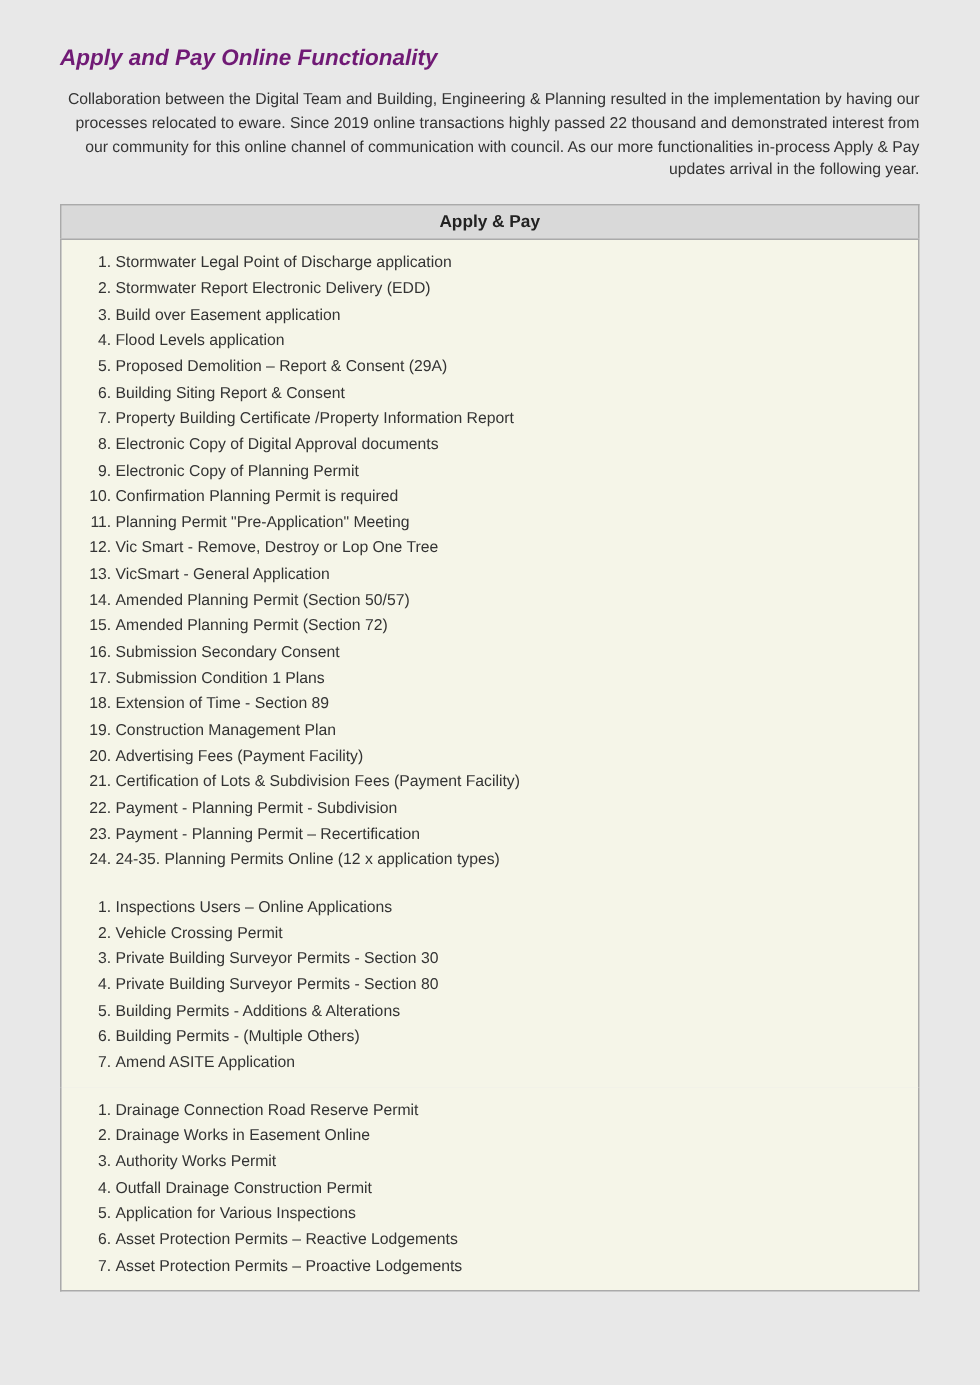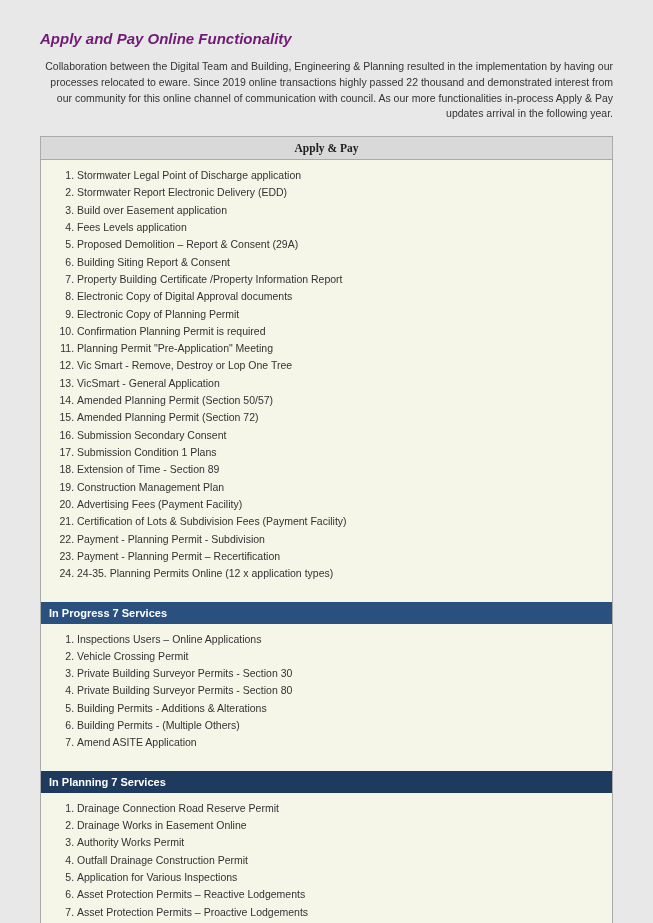--- a/index.html
+++ b/index.html
@@ -39,42 +39,41 @@
       border: 1px solid #aaa;
     }
 
     .table-header {
       background: #d9d9d9;
       text-align: center;
       font-weight: bold;
       font-size: 11.5px;
       padding: 5px 8px;
       border-bottom: 1px solid #aaa;
-      font-family: Liberation Serif, serif;
     }
 
     .section-header {
       background: #1e3a5f;
       color: #fff;
       font-weight: bold;
       font-size: 11px;
       padding: 5px 8px;
     }
 
     .section-header.inprogress {
       background: #2a5080;
     }
 
     .section-header.inplanning {
       background: #1e3a5f;
     }
 
     .items-cell {
       background: #f5f5e8;
-      padding: 4px 8px 16px 16px;
+      padding: 4px 8px 4px 16px;
     }
 
     .items-cell ol {
       padding-left: 20px;
       margin: 3px 0;
     }
 
     .items-cell ol li {
       font-size: 10.5px;
       color: #333;
@@ -94,21 +93,21 @@
       <th class="table-header">Apply &amp; Pay</th>
     </tr>
   </thead>
   <tbody id="table-body">
       <tr>
         <td class="items-cell">
           <ol>
             <li>Stormwater Legal Point of Discharge application</li>
             <li>Stormwater Report Electronic Delivery (EDD)</li>
             <li>Build over Easement application</li>
-            <li>Fees Levels application</li>
+            <li>Flood Levels application</li>
             <li>Proposed Demolition – Report &amp; Consent (29A)</li>
             <li>Building Siting Report &amp; Consent</li>
             <li>Property Building Certificate /Property Information Report</li>
             <li>Electronic Copy of Digital Approval documents</li>
             <li>Electronic Copy of Planning Permit</li>
             <li>Confirmation Planning Permit is required</li>
             <li>Planning Permit "Pre-Application" Meeting</li>
             <li>Vic Smart - Remove, Destroy or Lop One Tree</li>
             <li>VicSmart - General Application</li>
             <li>Amended Planning Permit (Section 50/57)</li>
@@ -119,37 +118,31 @@
             <li>Construction Management Plan</li>
             <li>Advertising Fees (Payment Facility)</li>
             <li>Certification of Lots &amp; Subdivision Fees (Payment Facility)</li>
             <li>Payment - Planning Permit - Subdivision</li>
             <li>Payment - Planning Permit – Recertification</li>
             <li>24-35. Planning Permits Online (12 x application types)</li>
           </ol>
         </td>
       </tr>
       <tr>
-        <td class="section-header inprogress">In Progress   7 Services</td>
-      </tr>
-      <tr>
         <td class="items-cell">
           <ol>
             <li>Inspections Users – Online Applications</li>
             <li>Vehicle Crossing Permit</li>
             <li>Private Building Surveyor Permits - Section 30</li>
             <li>Private Building Surveyor Permits - Section 80</li>
             <li>Building Permits - Additions &amp; Alterations</li>
             <li>Building Permits - (Multiple Others)</li>
             <li>Amend ASITE Application</li>
           </ol>
         </td>
-      </tr>
-      <tr>
-        <td class="section-header inplanning">In Planning   7 Services</td>
       </tr>
       <tr>
         <td class="items-cell">
           <ol>
             <li>Drainage Connection Road Reserve Permit</li>
             <li>Drainage Works in Easement Online</li>
             <li>Authority Works Permit</li>
             <li>Outfall Drainage Construction Permit</li>
             <li>Application for Various Inspections</li>
             <li>Asset Protection Permits – Reactive Lodgements</li>

